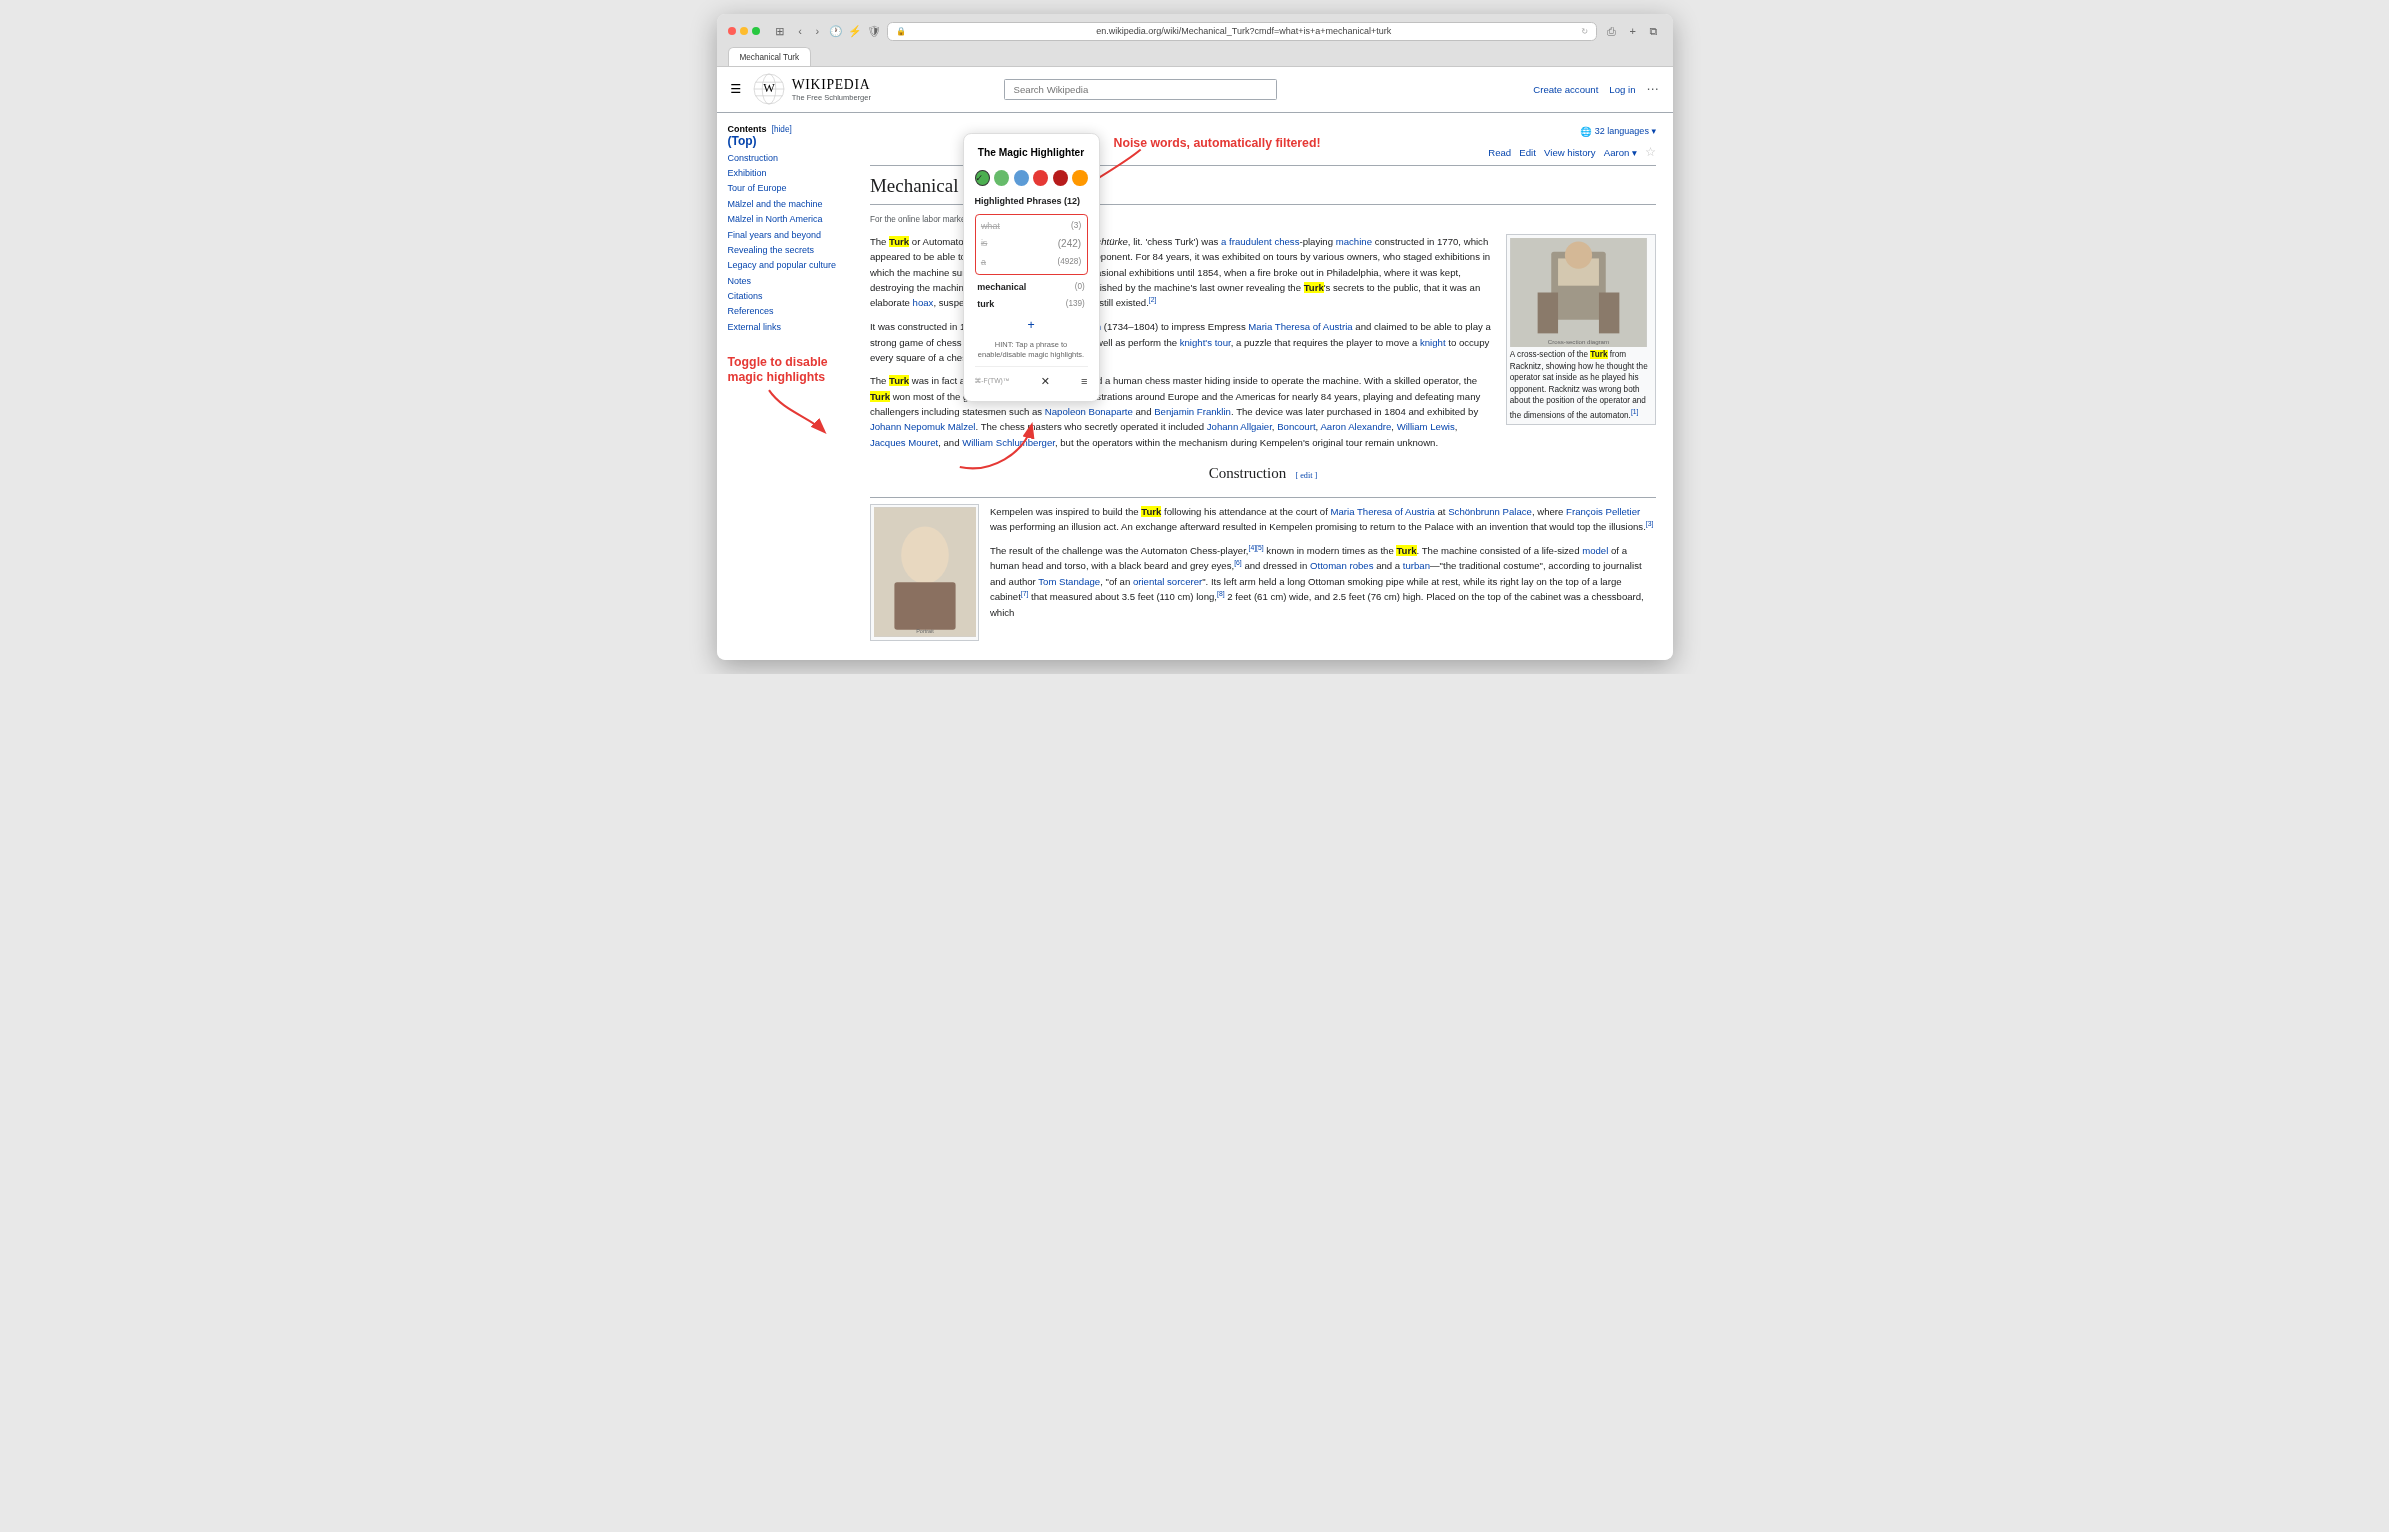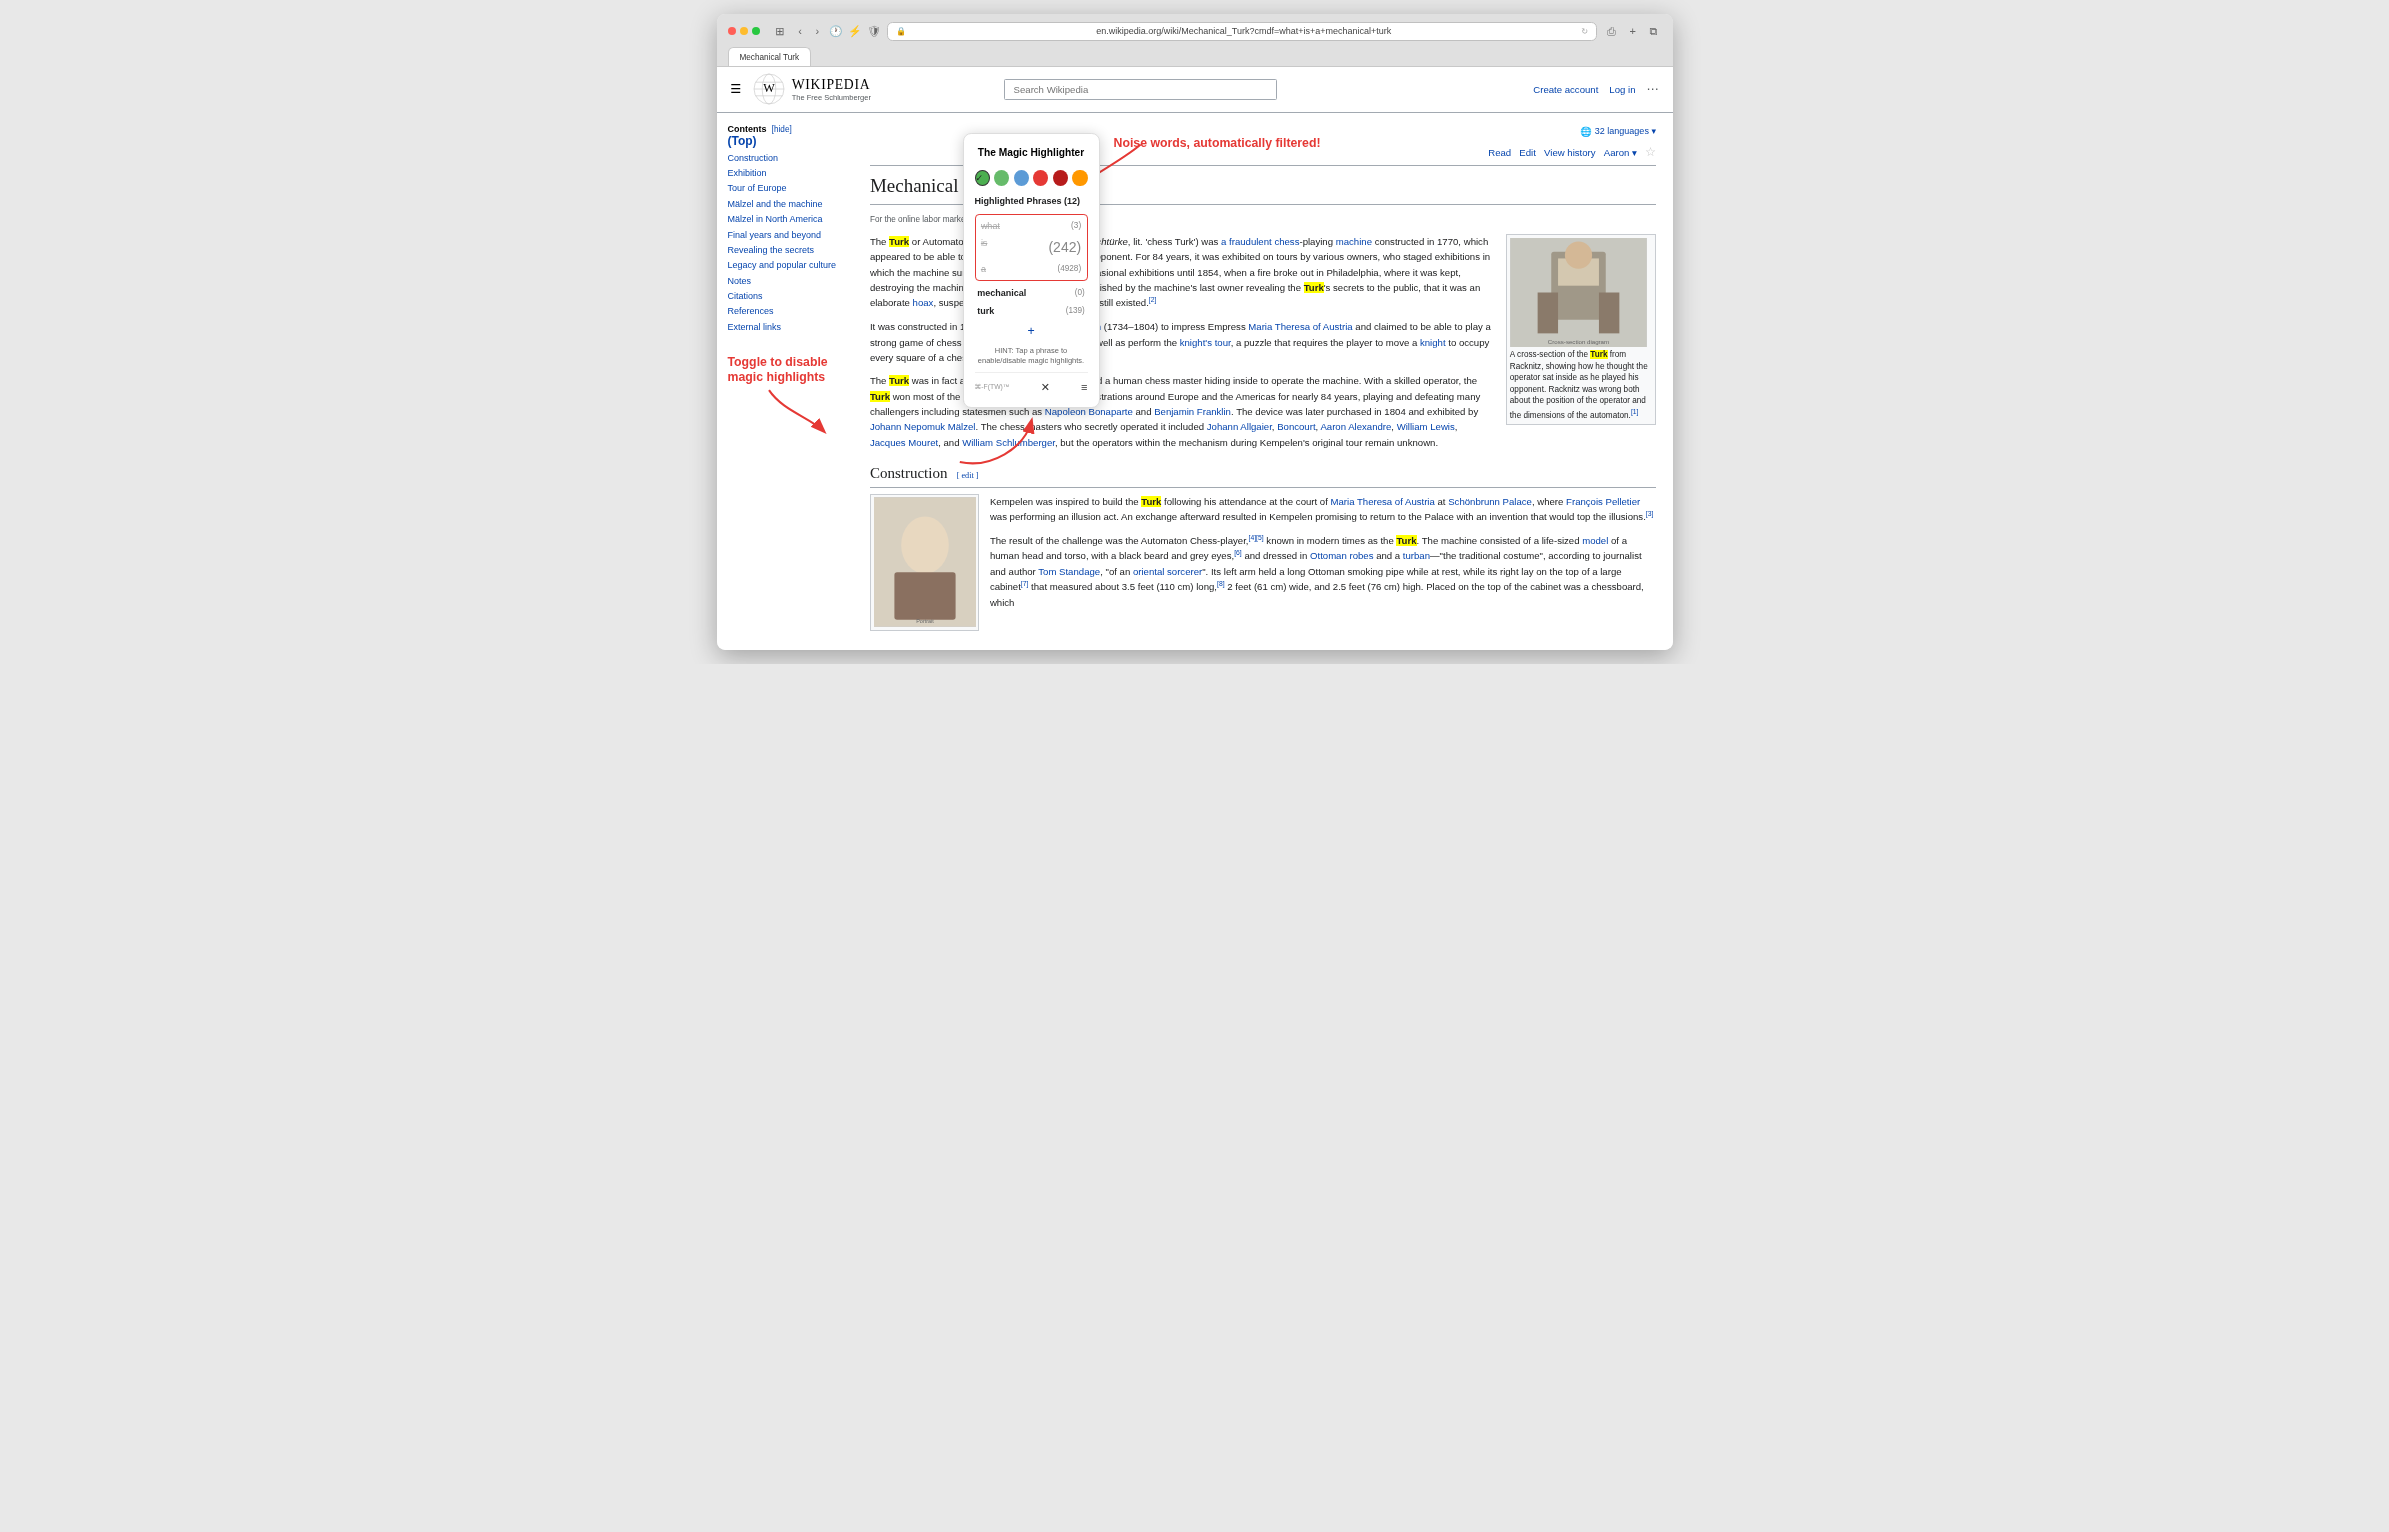--- a/index.html
+++ b/index.html
@@ -237,22 +237,23 @@
       font-weight: bold;
     }
 
     sup { font-size: 6.8px; color: #0645ad; }
 
     .section-heading {
       font-family: 'Linux Libertine', Georgia, serif;
       font-size: 15px;
       font-weight: normal;
       border-bottom: 0.7px solid #a2a9b1;
-      padding-bottom: 2px;
+      padding-bottom: 12px;
       margin: 11px 0 5.5px;
+      text-align: center;
     }
 
     .section-edit {
       font-size: 8.2px;
       font-weight: normal;
       color: #0645ad;
       margin-left: 5.5px;
     }
 
     
@@ -599,21 +600,21 @@
             <span> (12)</span>
           </div>
 
           <div style="border:1.4px solid #e53935;border-radius:4.1px;padding:2.7px;margin-bottom:4.1px;">
             <div style="display:flex;justify-content:space-between;padding:1.4px 2.7px;">
               <span style="text-decoration:line-through;color:#aaa;">what</span>
               <span style="color:#888;font-size:8.2px;">(3)</span>
             </div>
             <div style="display:flex;justify-content:space-between;padding:1.4px 2.7px;">
               <span style="text-decoration:line-through;color:#aaa;">is</span>
-              <span style="color:#888;font-size:14px;">(242)</span>
+              <span style="color:#888;font-size:10px;">(242)</span>
             </div>
             <div style="display:flex;justify-content:space-between;padding:1.4px 2.7px;">
               <span style="text-decoration:line-through;color:#aaa;">a</span>
               <span style="color:#888;font-size:8.2px;">(4928)</span>
             </div>
           </div>
 
           <div style="display:flex;justify-content:space-between;padding:1.4px 2.7px;">
             <span style="font-weight:bold;">mechanical</span>
             <span style="color:#888;font-size:8.2px;">(0)</span>

